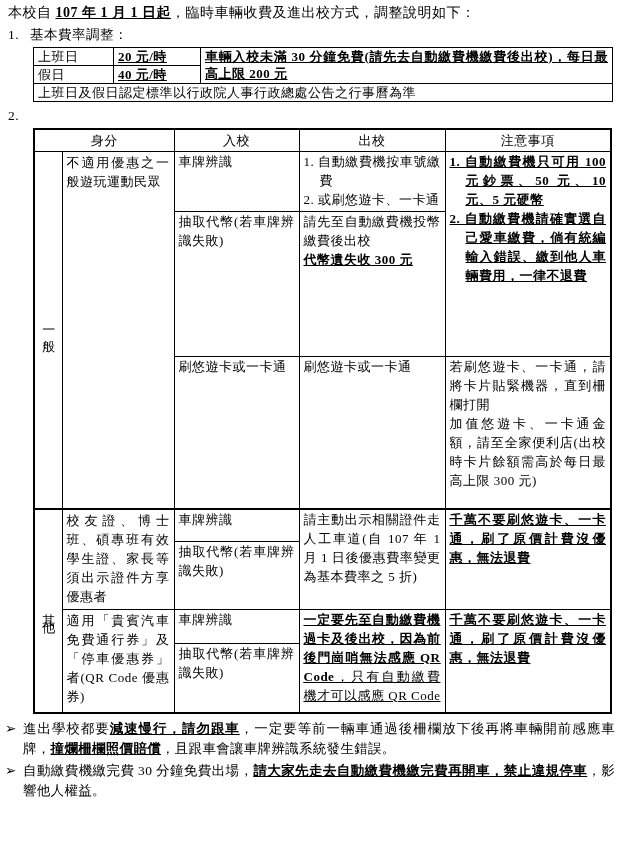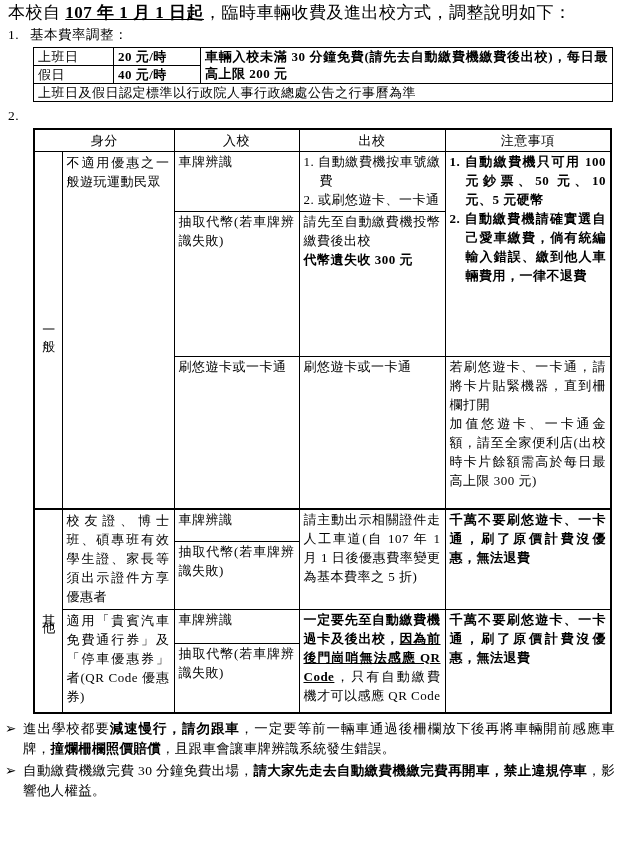--- a/index.html
+++ b/index.html
@@ -6,22 +6,22 @@
   body{
     width:621px;height:851px;background:#ffffff;color:#000;
     font-family:"Liberation Serif","DejaVu Serif",serif;
     font-size:13px;overflow:hidden;
   }
   .page{position:relative;width:621px;height:851px;}
   .title{
     text-align:center;font-size:21px;font-weight:bold;
     letter-spacing:4px;padding-top:13px;line-height:26px;
   }
-  .intro{margin:3px 8px 0 8px;font-size:17px;line-height:20px;letter-spacing:0.5px;}
-  .u-bold{font-weight:bold;}
+  .intro{margin:3px 8px 0 8px;font-size:14px;line-height:20px;letter-spacing:0.5px;}
+  .u-bold{font-weight:bold;text-decoration:underline;}
   .u-underline{text-decoration:underline;}
   .sec{display:flex;margin:2px 0 3px 8px;line-height:19px;font-size:13.5px;letter-spacing:0.5px;}
   .sec .num{width:22px;flex:none;}
   table{border-collapse:collapse;margin-left:33px;table-layout:fixed;}
   td{
     border:1px solid #000;vertical-align:top;padding:0 4px;
     line-height:18px;letter-spacing:0.5px;text-align:justify;margin-left:28px;
   }
   table.rate td{line-height:17px;}
   table.main{border:2px solid #000;}

